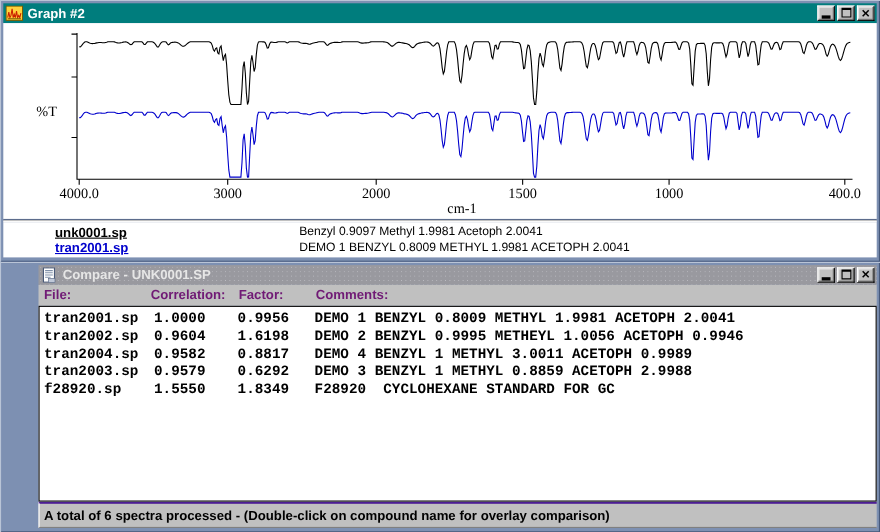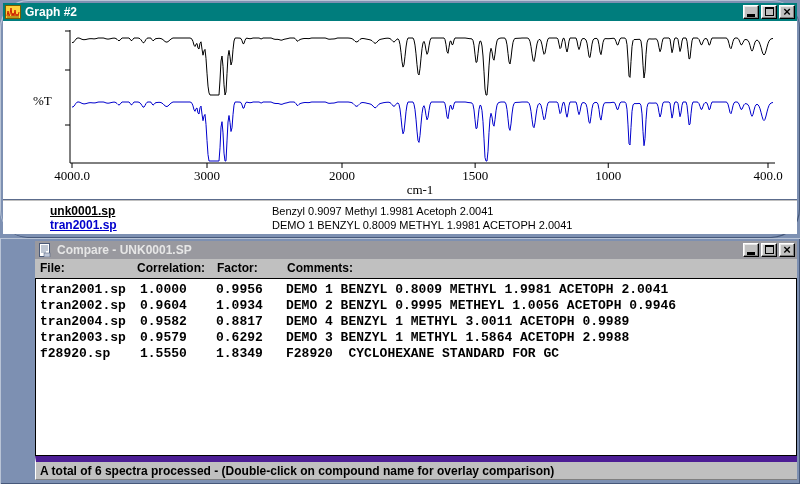--- a/index.html
+++ b/index.html
@@ -24,49 +24,49 @@
           box-shadow: inset -1px -1px 0 #808080, inset 1px 1px 0 #e8e8e8;
           margin-left:2px; padding:0; display:flex; align-items:flex-start;
           justify-content:center; cursor:default; }
   .glyph-min { display:block; width:8px; height:3px; background:#000; margin-top:8px; }
   .glyph-max { display:block; width:9px; height:9px; border:1px solid #000;
                border-top:2px solid #000; margin-top:1px; }
   .glyph-close { font-size:13px; font-weight:bold; line-height:11px; color:#000;
                  font-family:"Liberation Sans", sans-serif; }
 
   
-  #graph-window { top:0; height:238px;border-radius:28px; }
+  #graph-window { top:0; height:238px; }
   .graph-client { position:relative; width:794px; height:178px; background:#ffffff; }
   .graph-client svg { position:absolute; left:0; top:0; }
   .legend-sep { height:3px; background:#c0c0c0; border-top:1px solid #5c6c8c;
                 border-bottom:1px solid #ffffff; }
   .legend { background:#ffffff; height:32px; padding-top:2px;text-align:center; }
   .lrow { position:relative; height:14px; }
   .lfile { position:absolute; left:47px; top:0; font-size:12px; font-weight:bold;
            text-decoration:underline; cursor:pointer; white-space:nowrap; }
   .ldesc { position:absolute; left:269px; top:1px; font-size:11px; color:#000;
            white-space:nowrap; }
 
   
   #compare-window { top:238px; height:246px;padding-left:35px; }
   .cmp-header { position:relative; height:19px; background:#c0c0c0;
-                font-size:12px; font-weight:bold; color:#000000; }
+                font-size:12px; font-weight:bold; color:#701a75; }
   .cmp-header span { position:absolute; top:2px; white-space:nowrap; }
   .col-file { left:5px; } .col-corr { left:102px; }
   .col-factor { left:182px; } .col-comments { left:252px;text-align:right; }
   .cmp-table { position:relative; height:178px; background:#ffffff;
                border:1px solid #000; overflow:hidden;
                font-family:"Liberation Mono", monospace; font-size:13px;
                font-weight:bold; color:#000; }
   .trow { position:relative; height:16px; }
   .trow:first-child { margin-top:3px; }
   .trow span { position:absolute; top:0; white-space:pre; }
   .c-file { left:4px; } .c-corr { left:104px; }
   .c-factor { left:180px; } .c-comm { left:250px; }
-  .statusbar { height:24px; background:#c0c0c0; border-top:6px solid #4c1d95;
+  .statusbar { height:24px; background:#c0c0c0; border-top:2px solid #4c1d95;
                border-left:1px solid #ffffff; border-bottom:1px solid #808080;
                display:flex; align-items:center; padding-left:4px;
                font-size:12px; font-weight:bold; color:#000; white-space:nowrap; }
 
   
   .axis-label { font-family:"Liberation Serif", serif; }
 </style>
 </head>
 <body>
 
@@ -169,34 +169,34 @@
     <div class="cmp-table" id="cmp-table">
         <div class="trow">
           <span class="c-file">tran2001.sp</span>
           <span class="c-corr">1.0000</span>
           <span class="c-factor">0.9956</span>
           <span class="c-comm">DEMO 1 BENZYL 0.8009 METHYL 1.9981 ACETOPH 2.0041</span>
         </div>
         <div class="trow">
           <span class="c-file">tran2002.sp</span>
           <span class="c-corr">0.9604</span>
-          <span class="c-factor">1.0934</span>
+          <span class="c-factor">1.6198</span>
           <span class="c-comm">DEMO 2 BENZYL 0.9995 METHEYL 1.0056 ACETOPH 0.9946</span>
         </div>
         <div class="trow">
           <span class="c-file">tran2004.sp</span>
           <span class="c-corr">0.9582</span>
           <span class="c-factor">0.8817</span>
           <span class="c-comm">DEMO 4 BENZYL 1 METHYL 3.0011 ACETOPH 0.9989</span>
         </div>
         <div class="trow">
           <span class="c-file">tran2003.sp</span>
           <span class="c-corr">0.9579</span>
           <span class="c-factor">0.6292</span>
-          <span class="c-comm">DEMO 3 BENZYL 1 METHYL 1.5864 ACETOPH 2.9988</span>
+          <span class="c-comm">DEMO 3 BENZYL 1 METHYL 0.8859 ACETOPH 2.9988</span>
         </div>
         <div class="trow">
           <span class="c-file">f28920.sp</span>
           <span class="c-corr">1.5550</span>
           <span class="c-factor">1.8349</span>
           <span class="c-comm">F28920  CYCLOHEXANE STANDARD FOR GC</span>
         </div>
       </div>
 
     <div class="statusbar">

